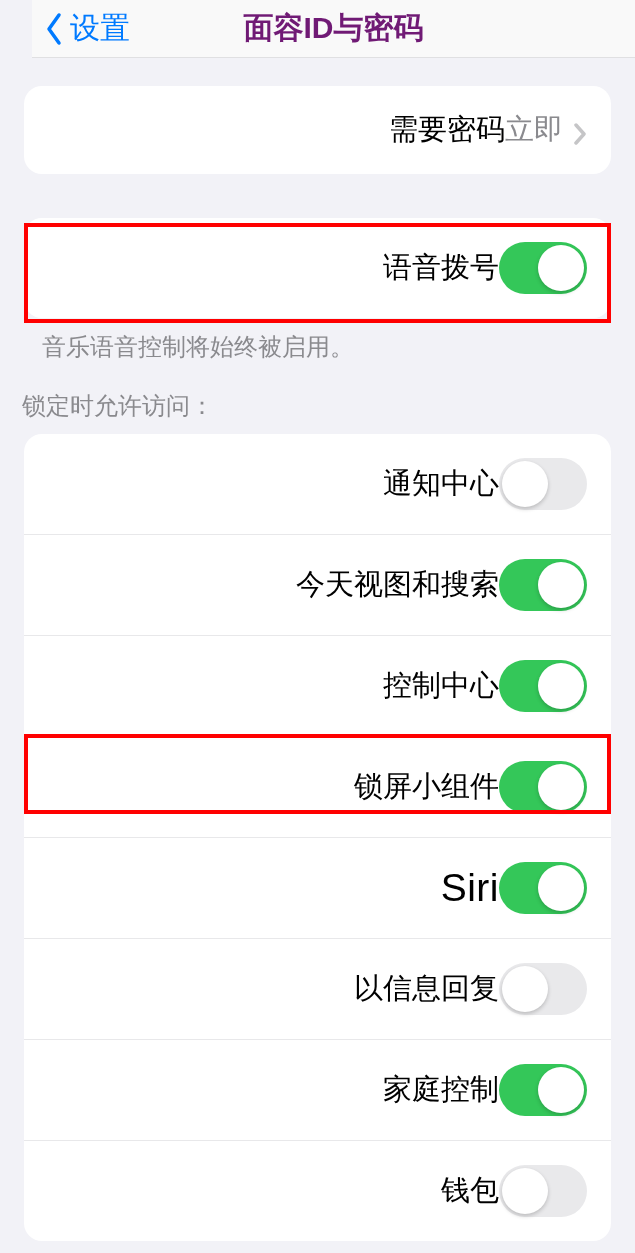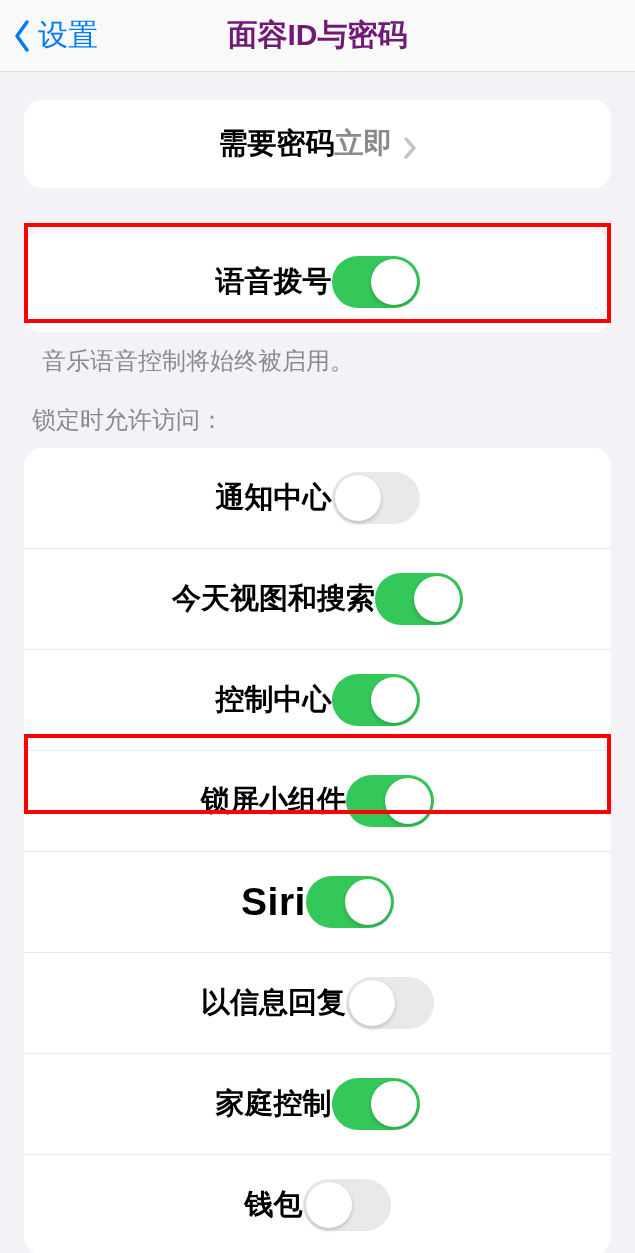--- a/index.html
+++ b/index.html
@@ -11,24 +11,25 @@
     }
     body {
       width: 635px;
       height: 1253px;
       background: #f2f2f7;
       overflow: hidden;
     }
     .nav-bar {
       display: flex;
       align-items: center;
-      height: 72px;
+      height: 58px;
       background: #f9f9f9;
       border-bottom: 1px solid #e0e0e2;
       position: relative;
+      margin-left: 32px;
     }
     .nav-back {
       display: flex;
       align-items: center;
       position: absolute;
       left: 12px;
       color: #007aff;
       font-size: 30px;
       cursor: pointer;
     }
@@ -61,24 +62,23 @@
     }
     .group {
       margin: 0 24px 8px 24px;
       background: #fff;
       border-radius: 18px;
       overflow: hidden;
     }
     .row {
       display: flex;
       align-items: center;
-      justify-content: center;
+      justify-content: flex-end;
       padding: 24px 24px;
       min-height: 84px;
-      font-weight: bold;
     }
     .row + .row {
       border-top: 1px solid #e8e8ea;
     }
     .row-label {
       font-size: 29px;
       color: #000;
     }
     .row-value {
       display: flex;
@@ -100,21 +100,21 @@
       stroke-linecap: round;
       stroke-linejoin: round;
     }
     .footer-text {
       margin: 12px 42px 26px 42px;
       font-size: 24px;
       color: #8a8a8e;
       line-height: 1.4;
     }
     .header-text {
-      margin: 10px 42px 12px 32px;
+      margin: 10px 42px 12px 22px;
       font-size: 24px;
       color: #8a8a8e;
     }
     .toggle {
       position: relative;
       width: 88px;
       height: 52px;
       border-radius: 26px;
       cursor: pointer;
       flex-shrink: 0;

